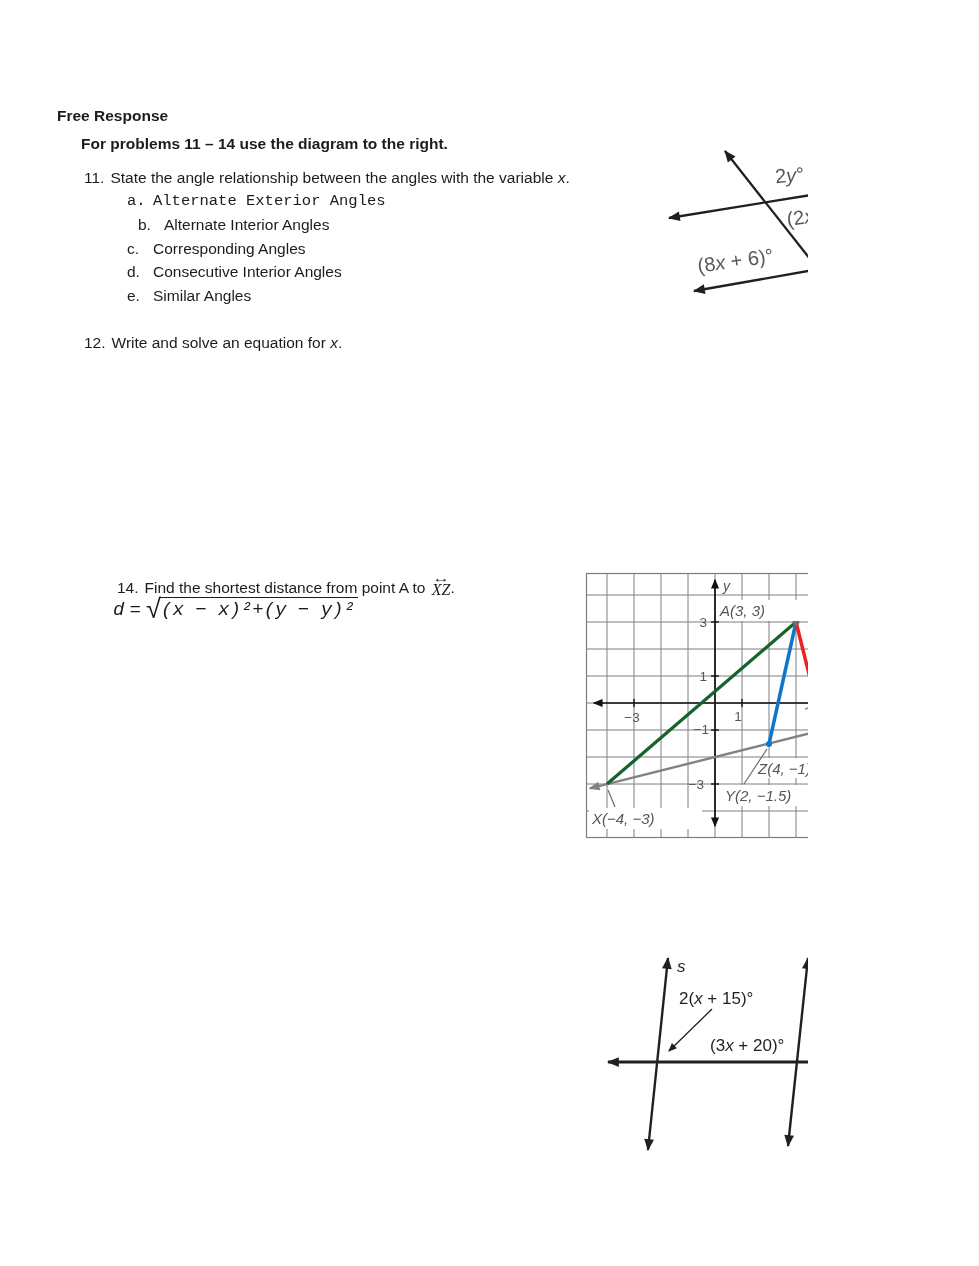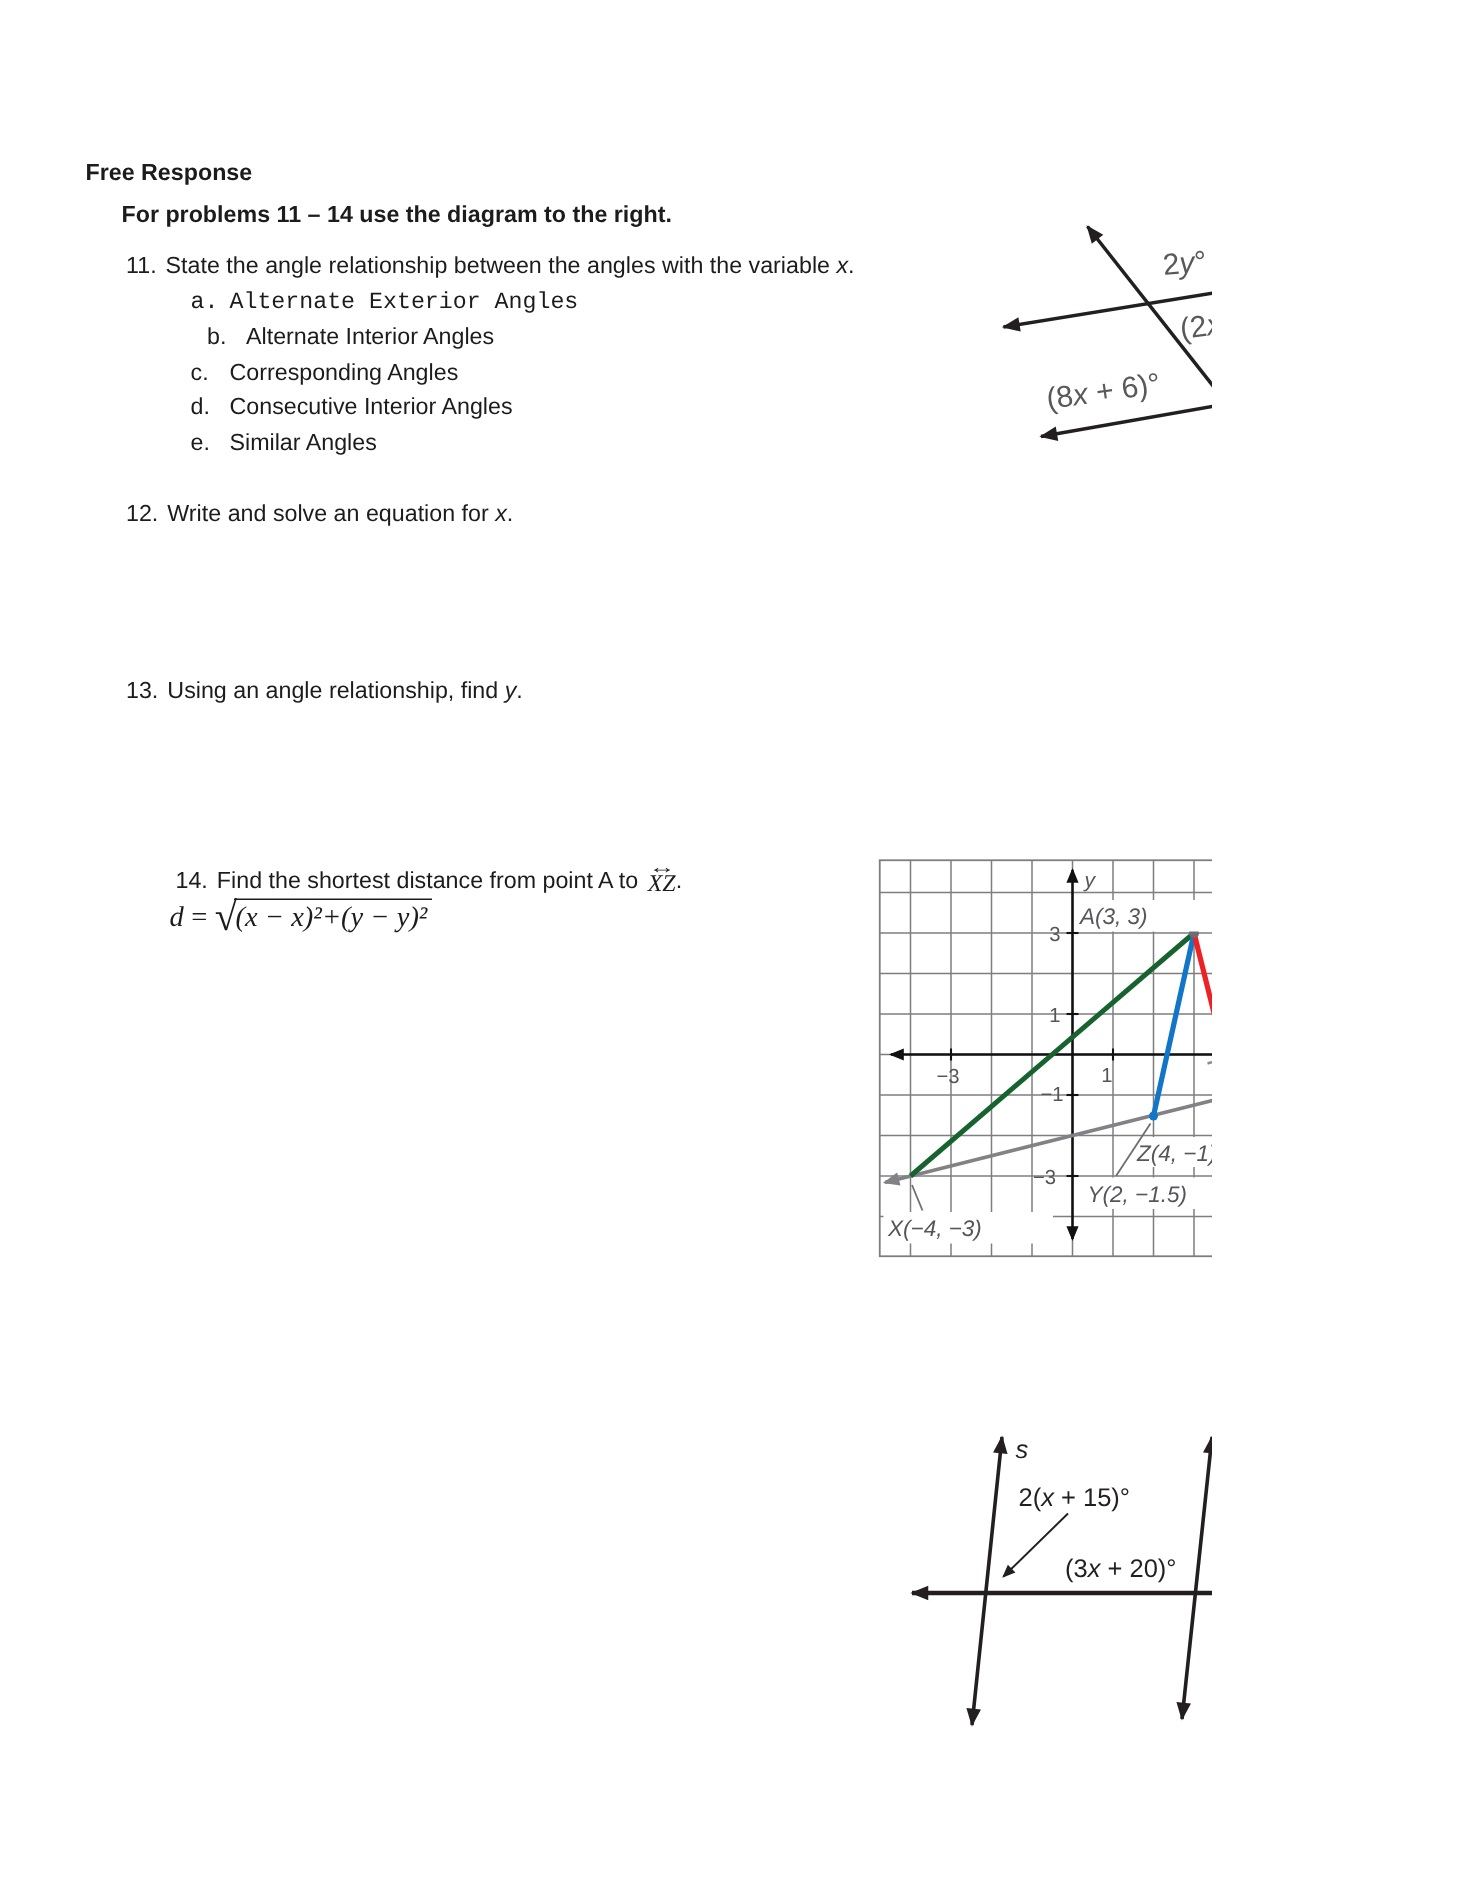--- a/index.html
+++ b/index.html
@@ -4,21 +4,21 @@
 <style>
   html,body{margin:0;padding:0;background:#fff;}
   .page{position:relative;width:808px;height:1266px;background:#ffffff;overflow:hidden;
         font-family:"Liberation Sans",sans-serif;color:#1c1c1c;}
   .t{position:absolute;white-space:nowrap;font-size:15.5px;line-height:1.25;}
   .bold{font-weight:bold;}
   .num{margin-right:6px;}
   .letter{display:inline-block;width:26px;}
   i.v{font-style:italic;}
   
-  .formula{position:absolute;white-space:nowrap;font-family:Liberation Serif, serif;
+  .formula{position:absolute;white-space:nowrap;font-family:Liberation Mono, monospace;
            font-size:19px;font-style:italic;text-align:right;}
   .formula .eq{font-style:normal;margin:0 5px;}
   .formula .root{font-style:normal;font-size:27px;letter-spacing:-2px;vertical-align:-3px;}
   .formula .radicand{border-top:1.5px solid #1c1c1c;padding:1px 3px 0 1px;}
   
   .xz{display:inline-block;text-align:center;vertical-align:-2px;line-height:1;
       font-family:"Liberation Serif",serif;margin-left:2px;}
   .xz .ar{display:block;font-size:12px;height:8px;line-height:8px;transform:scaleX(1.5);}
   .xz .nm{font-style:italic;font-size:16px;}
   svg{position:absolute;overflow:visible;}
@@ -54,23 +54,20 @@
     <span class="letter">d.</span><span>Consecutive Interior Angles</span>
   </div>
   <div class="t" style="left:127px;top:286px;">
     <span class="letter">e.</span><span>Similar Angles</span>
   </div>
 
   <div class="t" style="left:84px;top:333px;">
     <span class="num">12.</span><span>Write and solve an equation for </span><i class="v">x</i><span>.</span>
   </div>
 
-  <div class="t" style="left:84px;top:451px;">
-    <span class="num">13.</span><span>Using an angle relationship, find </span><i class="v">y</i><span>.</span>
-  </div>
 
   <div class="t" style="left:84px;top:574px;margin-left:33px;">
     <span class="num">14.</span><span>Find the shortest distance from point A to </span><span class="xz"><span class="ar">↔</span><span class="nm">XZ</span></span><span>.</span>
   </div>
   <div class="formula" style="left:113px;top:596px;">
     <span>d</span><span class="eq">=</span><span class="root">√</span><span class="radicand">(x − x)²+(y − y)²</span>
   </div>
 
 
   <svg style="left:650px;top:138px;" width="266" height="212" viewBox="650 138 266 212">

